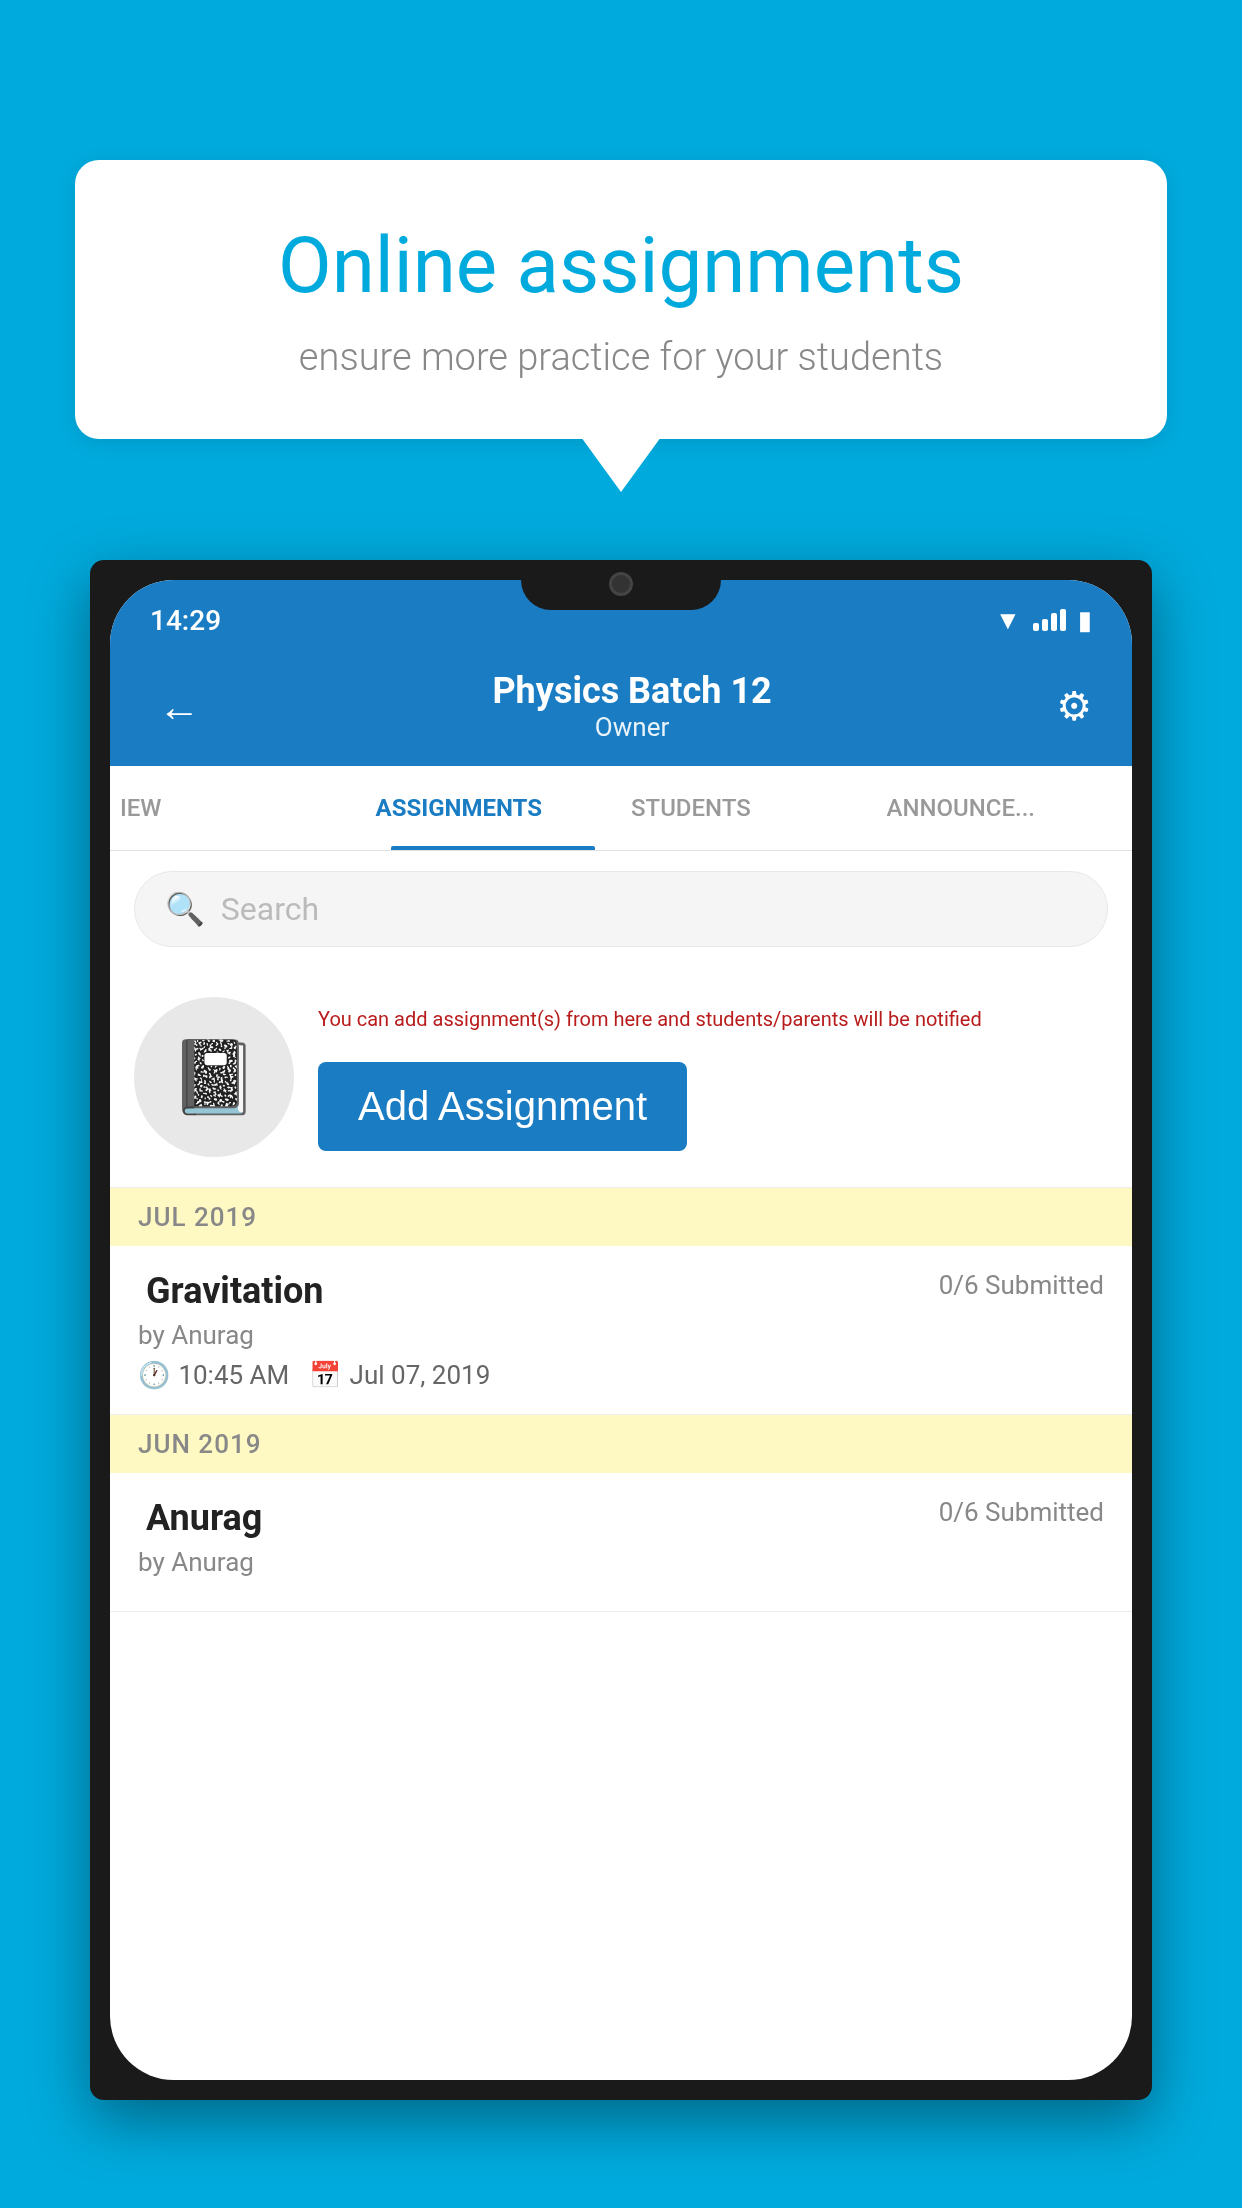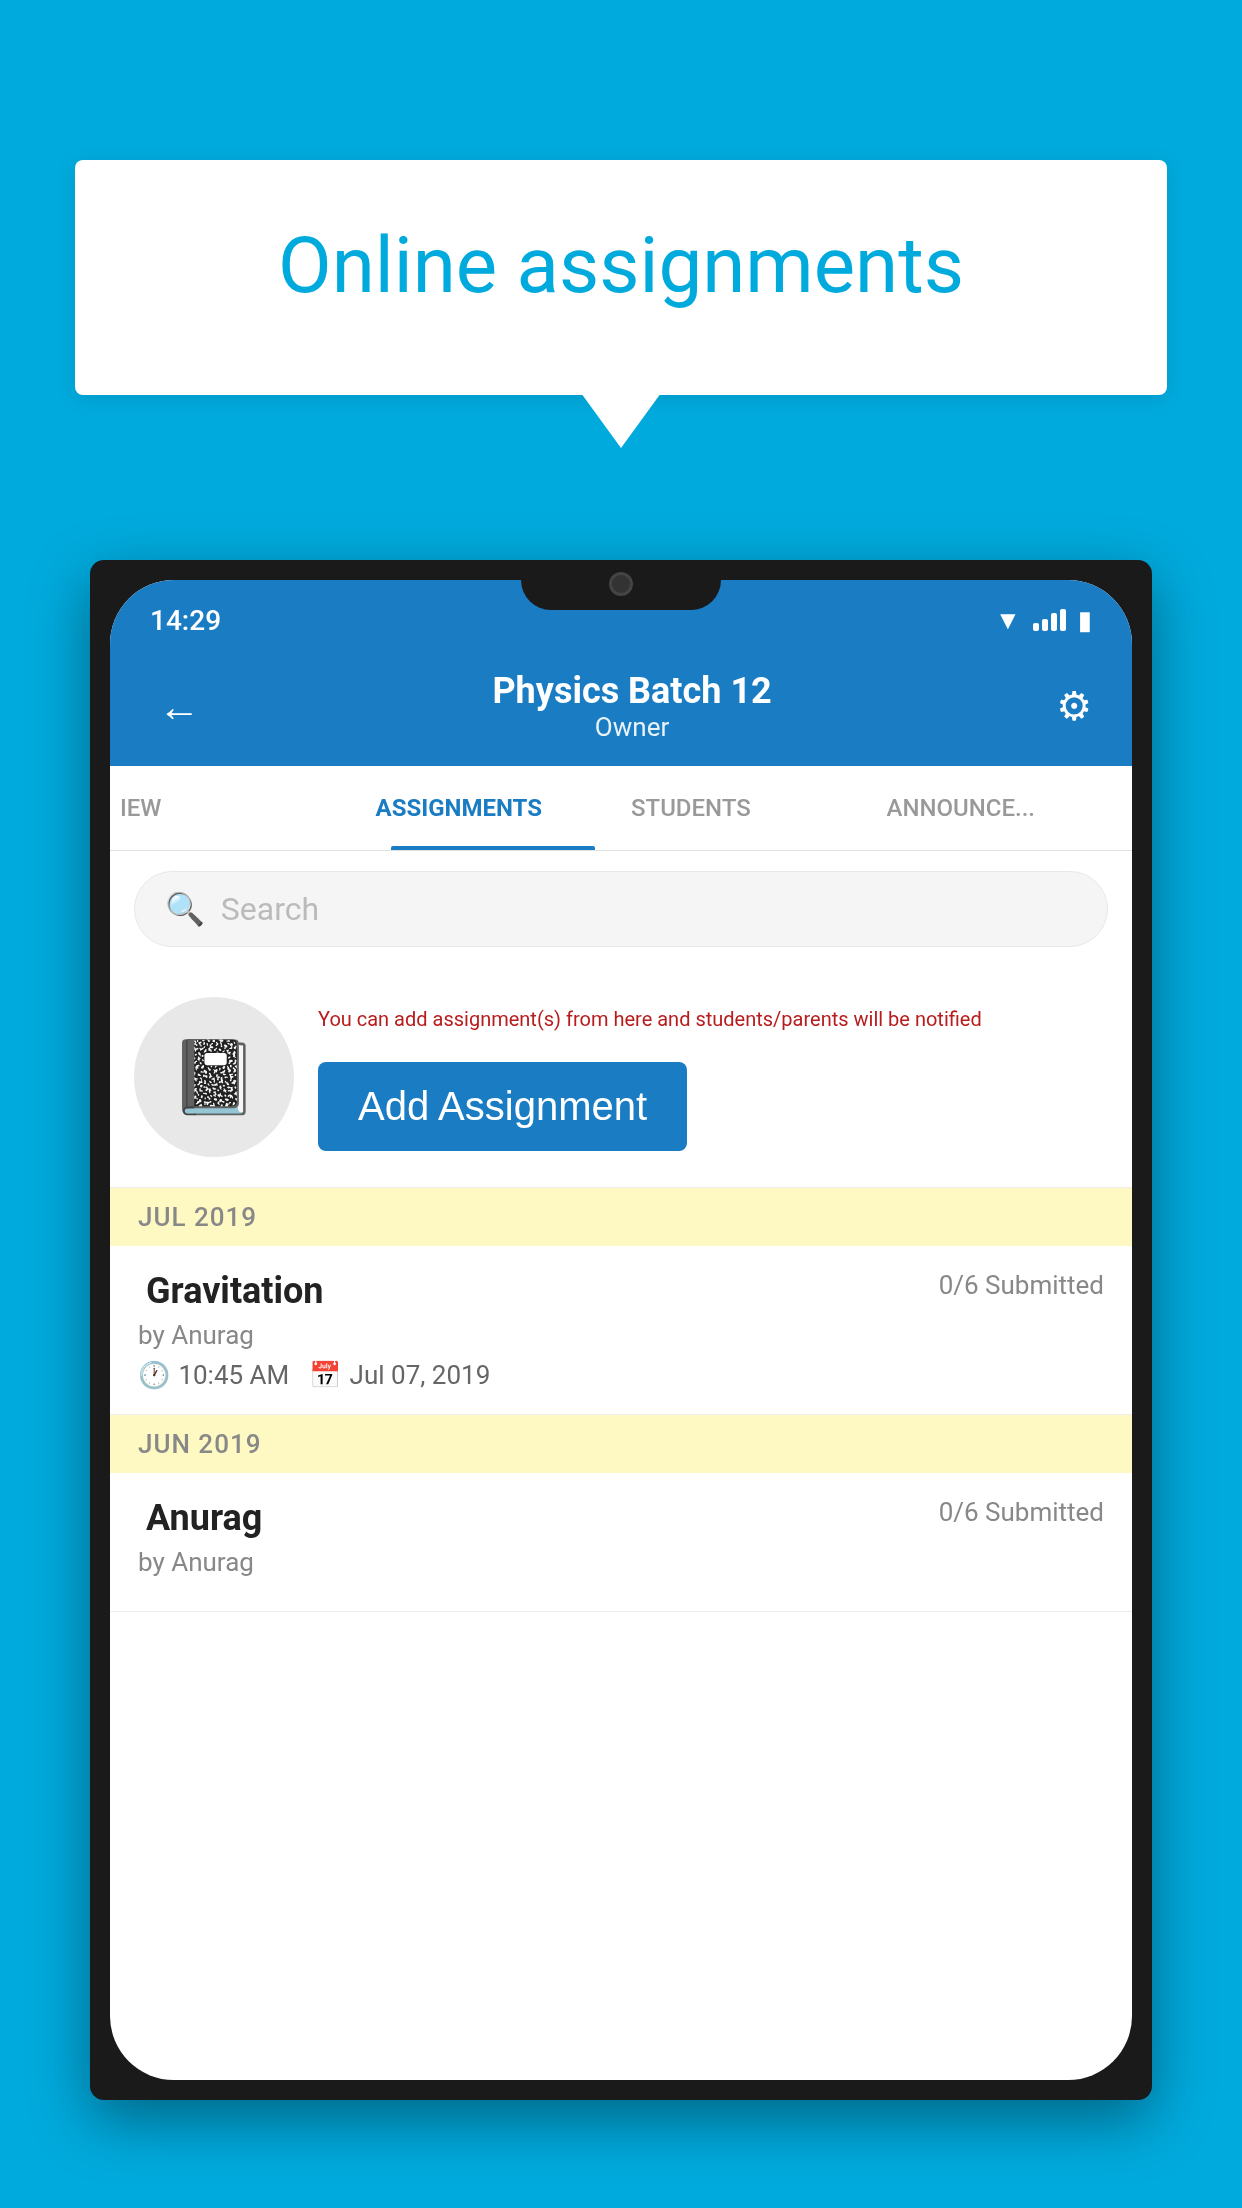--- a/index.html
+++ b/index.html
@@ -19,21 +19,21 @@
       top: 160px;
       left: 75px;
       right: 75px;
       display: flex;
       flex-direction: column;
       align-items: center;
     }
 
     .speech-bubble {
       background: white;
-      border-radius: 8px;
+      border-radius: 24px;
       padding: 60px 70px;
       text-align: center;
       box-shadow: 0 4px 20px rgba(0,0,0,0.1);
       width: 100%;
     }
 
     .speech-bubble-title {
       font-size: 78px;
       color: #00AADD;
       font-weight: 400;
@@ -353,20 +353,21 @@
       font-size: 26px;
       color: #777;
     }
   </style>
 </head>
 <body>
 
 <div class="speech-bubble-container">
   <div class="speech-bubble">
     <div class="speech-bubble-title">Online assignments</div>
+    <div class="speech-bubble-subtitle">ensure more practice for your students</div>
   </div>
   <div class="speech-bubble-tail"></div>
 </div>
 
 <div class="phone-container">
   <div class="phone-outer">
     <div class="phone-notch">
       <div class="phone-camera"></div>
     </div>
     <div class="phone-inner">

